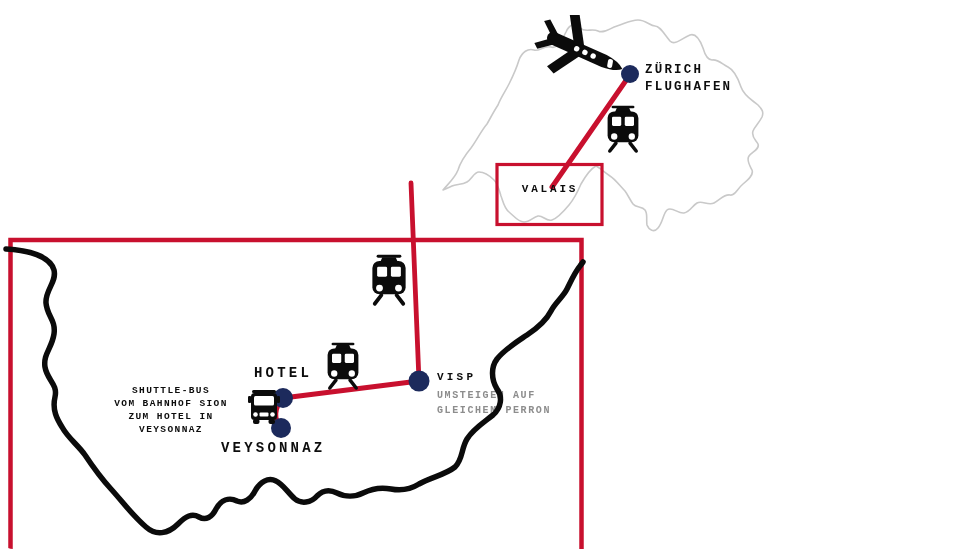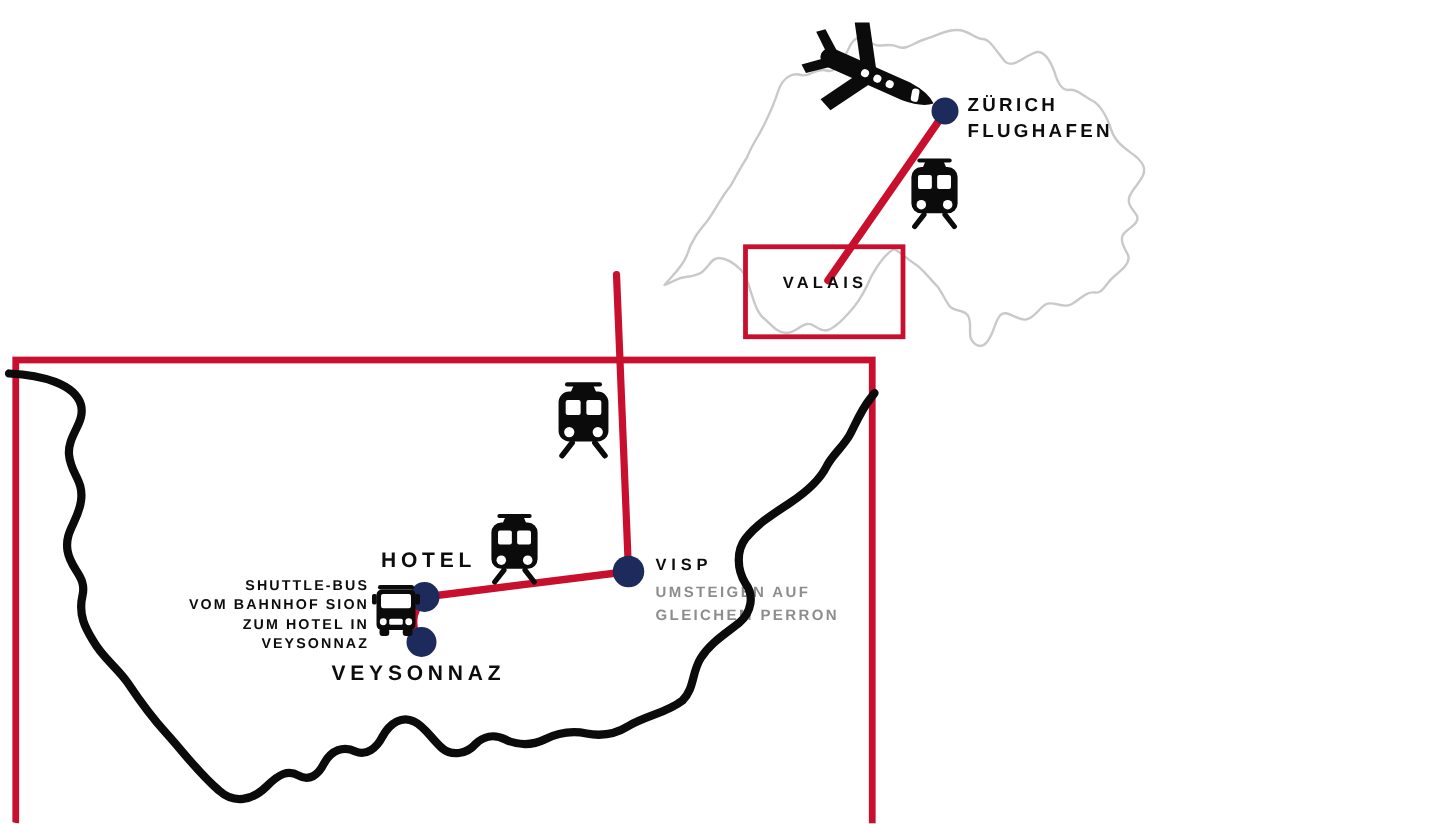--- a/index.html
+++ b/index.html
@@ -1,33 +1,33 @@
 <!DOCTYPE html>
 <html><head>
 <meta charset="utf-8">
 <style>
   html,body { margin:0; padding:0; background:#ffffff; }
   .stage {
     position:relative; width:965px; height:549px; overflow:hidden;
     background:#ffffff;
-    font-family:Liberation Sans, sans-serif;
+    font-family:Liberation Mono, monospace;
     border-radius:13px;
   }
   .stage svg { position:absolute; left:0; top:0; pointer-events:none; }
   .label {
     position:absolute; font-weight:bold; color:#0d0d0d;
     white-space:pre-line; line-height:1.35;
   }
   .lbl-zurich   { left:645px; top:62px;  font-size:12.5px; letter-spacing:2.2px; line-height:17px; }
   .lbl-valais   { left:497px; top:182px; width:106px; text-align:center; font-size:11px; letter-spacing:2.8px; }
   .lbl-sion     { left:254px; top:364px; font-size:14px; letter-spacing:3.2px; }
   .lbl-visp     { left:437px; top:370px; font-size:11px; letter-spacing:3.2px; }
   .lbl-visp-note{ left:437px; top:389px; font-size:10px; letter-spacing:1.6px; line-height:14.5px; color:#8d8d8d; }
   .lbl-veysonnaz{ left:221px; top:439px; font-size:14px; letter-spacing:3.2px; }
-  .lbl-shuttle  { left:96px;  top:384px; width:150px; text-align:right; font-size:9.5px; letter-spacing:1.4px; line-height:13px; }
+  .lbl-shuttle  { left:96px;  top:384px; width:150px; text-align:center; font-size:9.5px; letter-spacing:1.4px; line-height:13px; }
 </style>
 </head>
 <body>
 
 <div class="stage">
 
   <svg width="965" height="549" viewBox="0 0 965 549">
     <defs>
       <g id="train-shape">
         <g fill="#0b0b0b">

